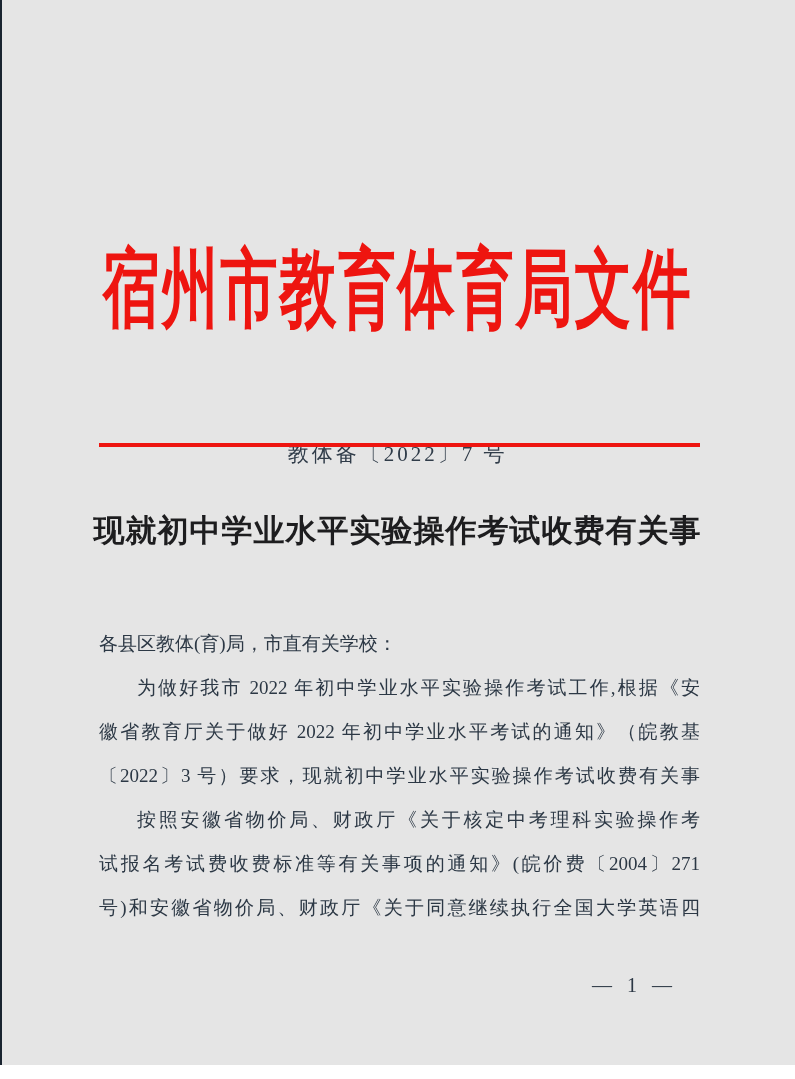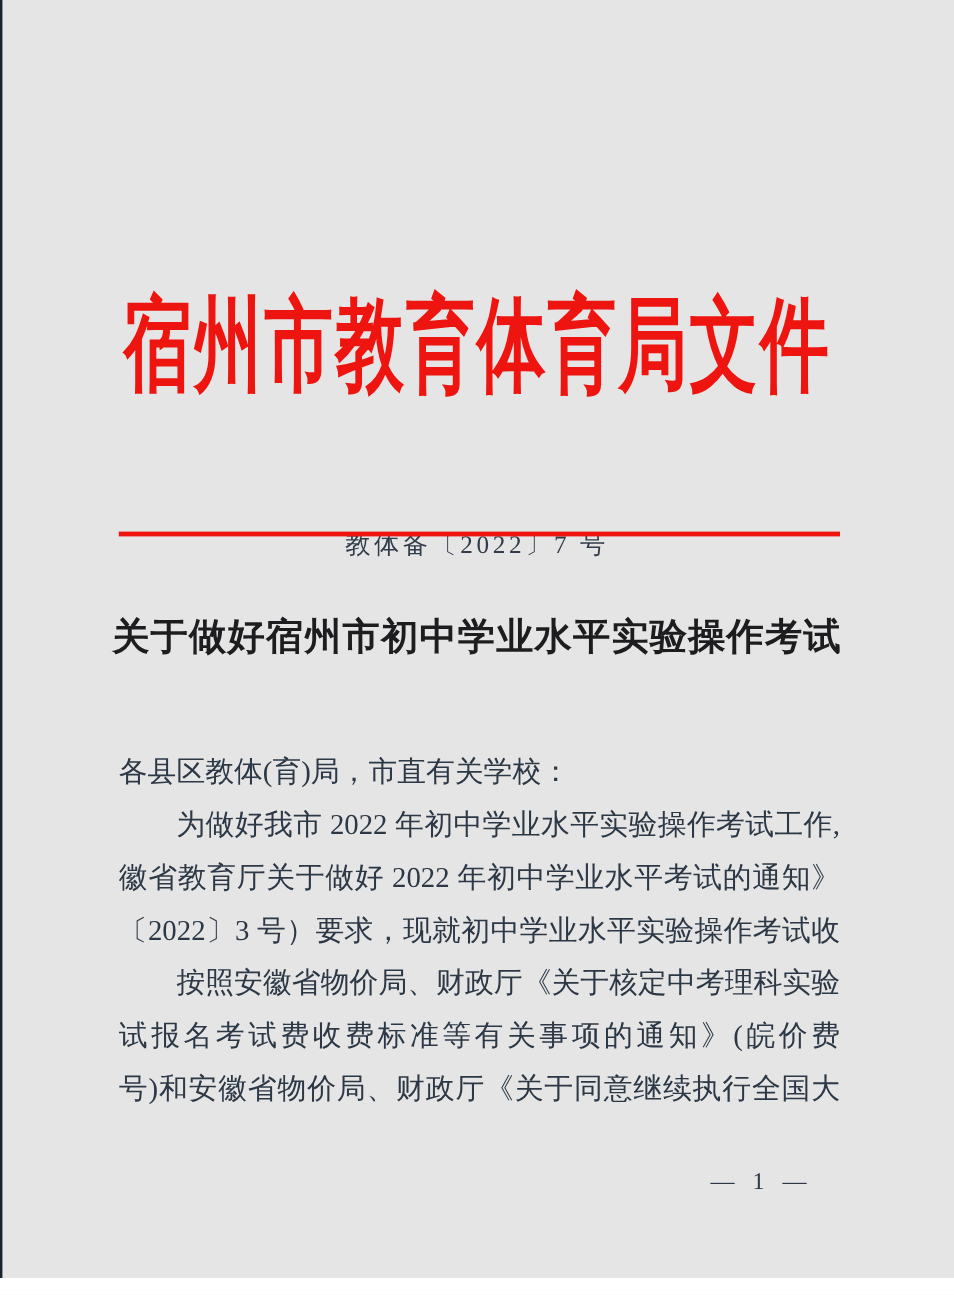--- a/index.html
+++ b/index.html
@@ -59,21 +59,21 @@
     font-size: 31px;
     font-weight: bold;
     color: #1d1d1f;
     line-height: 47px;
     letter-spacing: 1px;
   }
   .body-text {
     position: absolute;
     top: 622px; left: 99px;
     width: 601px;
-    font-size: 24px;
+    font-size: 19px;
     color: #2c3845;
     line-height: 44px;
   }
   .line { height: 44px; overflow: hidden; }
   .line.justify {
     text-align: justify;
     text-align-last: justify;
   }
   .line.indent { text-indent: 2em; }
   .page-number {
@@ -92,21 +92,21 @@
 
   <div class="scan-edge"></div>
 
   <div class="agency-title">宿州市教育体育局文件</div>
 
   <div class="doc-number">教体备〔2022〕7 号</div>
 
   <div class="red-rule"></div>
 
   <div class="doc-title">
-    <div>关于做好宿州市初中学业水平实验操作考试</div>
+    <div>现就初中学业水平实验操作考试收费有关事</div>
   </div>
 
   <div class="body-text">
     <div class="line">各县区教体(育)局，市直有关学校：</div>
     <div class="line indent justify">为做好我市 2022 年初中学业水平实验操作考试工作,根据《安</div>
     <div class="line justify">徽省教育厅关于做好 2022 年初中学业水平考试的通知》（皖教基</div>
     <div class="line justify">〔2022〕3 号）要求，现就初中学业水平实验操作考试收费有关事</div>
     <div class="line indent justify">按照安徽省物价局、财政厅《关于核定中考理科实验操作考</div>
     <div class="line justify">试报名考试费收费标准等有关事项的通知》(皖价费〔2004〕271</div>
     <div class="line justify">号)和安徽省物价局、财政厅《关于同意继续执行全国大学英语四</div>

